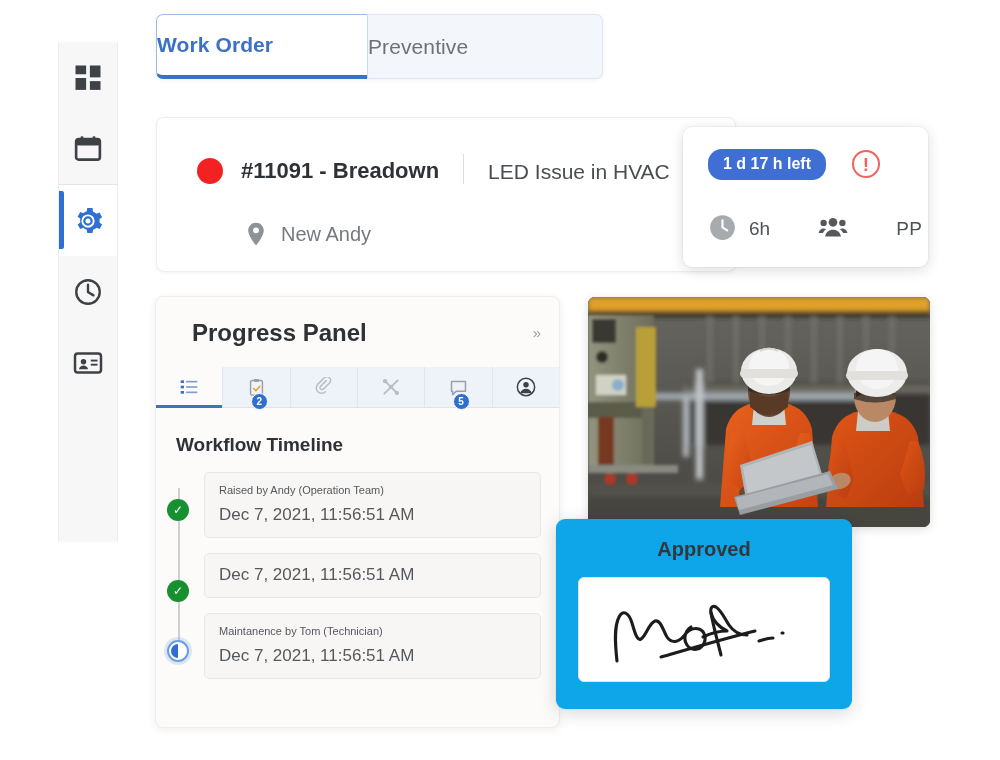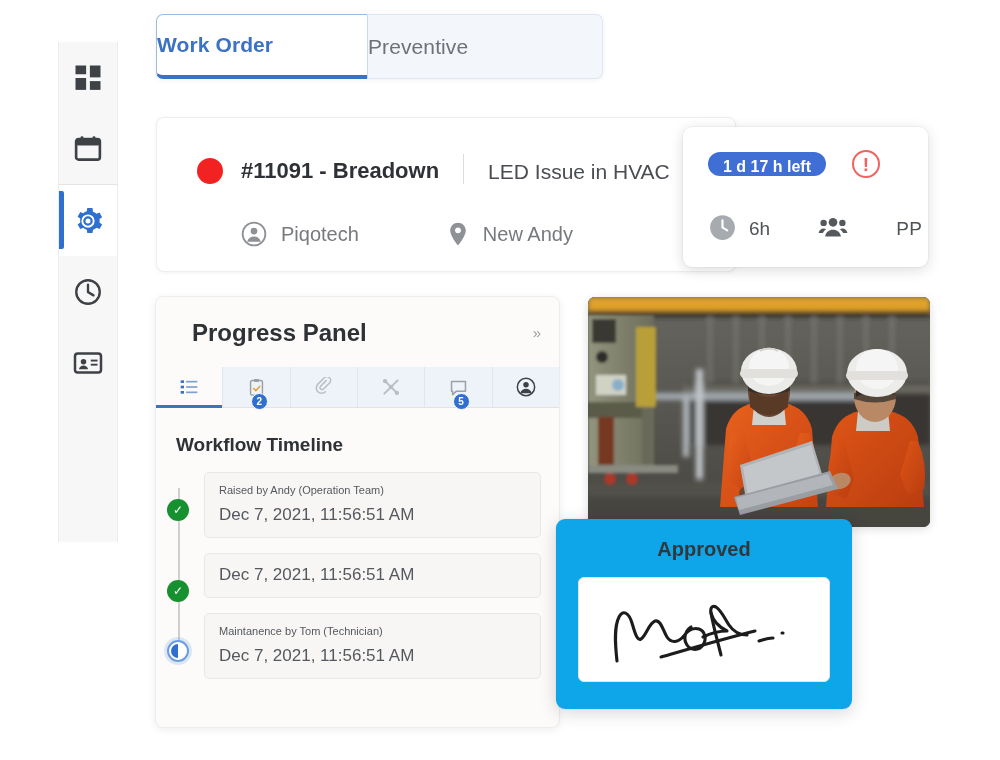--- a/index.html
+++ b/index.html
@@ -85,21 +85,21 @@
   .sla-card {
     position: absolute; left: 683px; top: 127px;
     width: 245px; height: 140px;
     background: #fff; border-radius: 9px;
     box-shadow: 0 3px 14px rgba(0,0,0,0.14), 0 0 0 1px rgba(0,0,0,0.03);
   }
   .sla-top { position: absolute; left: 0; top: 22px; width: 100%; height: 30px; display: flex; align-items: center; }
   .sla-pill {
     margin-left: 25px; background: #3f6fd4; color: #fff;
     font-size: 16px; font-weight: bold;
-    padding: 6px 15px 0; border-radius: 14px; white-space: nowrap;
+    padding: 6px 15px 7px; border-radius: 14px; white-space: nowrap;
   }
   .alert-ring {
     margin-left: 26px; width: 28px; height: 28px; border-radius: 50%;
     border: 2px solid #f2635e; color: #f2635e;
     display: flex; align-items: center; justify-content: center;
     font-size: 19px; font-weight: bold; line-height: 1;
   }
   .sla-bot { position: absolute; left: 0; top: 85px; width: 100%; height: 34px; display: flex; align-items: center; }
   .sla-clock { margin-left: 26px; display: flex; align-items: center; }
   .sla-clock .txt { margin-left: 13px; font-size: 19px; color: #4f5257; }
@@ -264,30 +264,20 @@
   </div>
 
   <div class="hdr-card">
     <div class="hdr-row1">
       <div class="dot-red"></div>
       <div class="wo-title">#11091 - Breadown</div>
       <div class="vsep"></div>
       <div class="wo-sub">LED Issue in HVAC</div>
     </div>
     <div class="hdr-row2">
-      <div class="meta meta-person">
-        <span class="gl">
-          <svg width="26" height="26" viewBox="0 0 24 24">
-            <circle cx="12" cy="12" r="10.5" fill="none" stroke="#8e9196" stroke-width="1.7"></circle>
-            <circle cx="12" cy="9.3" r="3.1" fill="#8e9196"></circle>
-            <path d="M5.6 19.2c1-3.2 3.4-4.8 6.4-4.8s5.4 1.6 6.4 4.8z" fill="#8e9196"></path>
-          </svg>
-        </span>
-        <span>Piqotech</span>
-      </div>
       <div class="meta meta-place">
         <span class="gl">
           <svg width="22" height="26" viewBox="0 0 24 28">
             <path d="M12 1.6C7.3 1.6 3.5 5.4 3.5 10.1c0 6.3 8.5 16.3 8.5 16.3s8.5-10 8.5-16.3c0-4.7-3.8-8.5-8.5-8.5z" fill="#8e9196"></path>
             <circle cx="12" cy="10" r="3.2" fill="#ffffff"></circle>
           </svg>
         </span>
         <span>New Andy</span>
       </div>
     </div>

